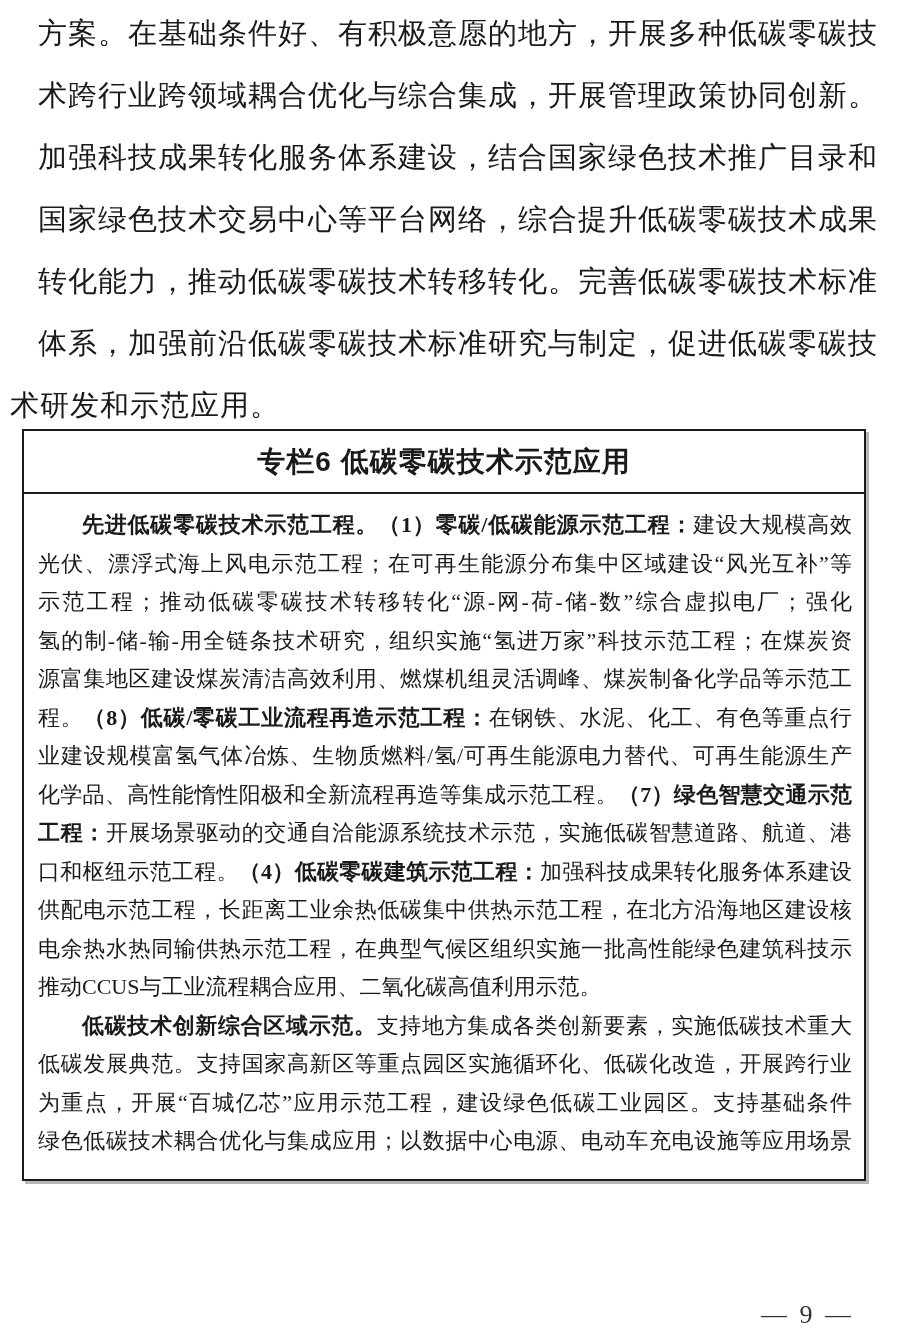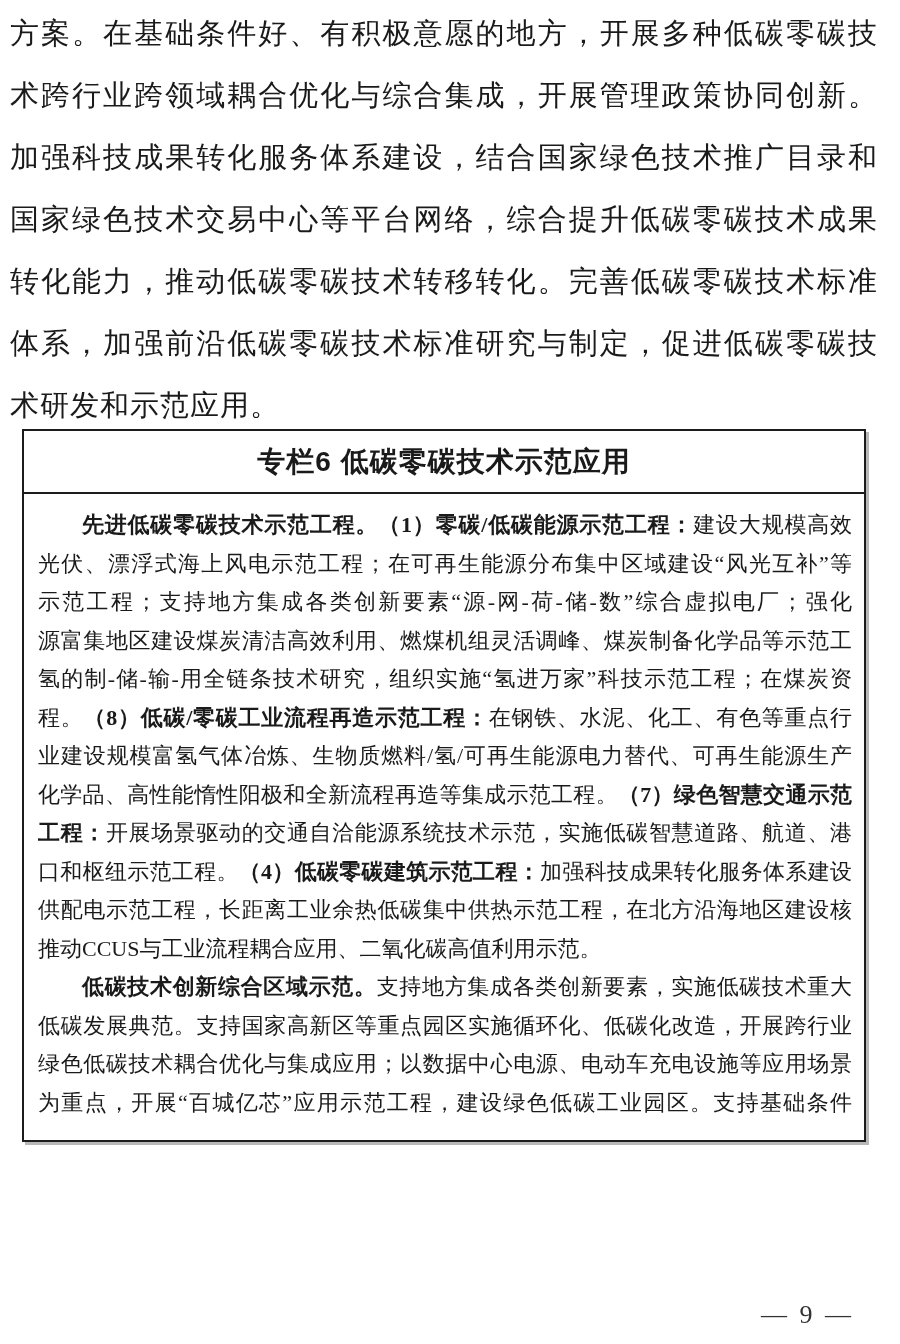--- a/index.html
+++ b/index.html
@@ -29,20 +29,21 @@
   .intro-line {
     height: 62px;
     line-height: 62px;
     letter-spacing: 1px;
     white-space: nowrap;
   }
   .intro-line.just {
     white-space: normal;
     text-align: justify;
     text-align-last: justify;
+    margin-left: 28px;
   }
   
   .panel {
     position: absolute;
     left: 22px;
     top: 429px;
     width: 844px;
     box-sizing: border-box;
     border: 2px solid var(--border-color);
     background: var(--bg-color);
@@ -99,32 +100,33 @@
       <div class="intro-line">术研发和示范应用。</div>
     </div>
 
   <div class="panel">
     <div class="panel-header">
       <span class="panel-title">专栏6 低碳零碳技术示范应用</span>
     </div>
     <div class="panel-body" id="panel-body">
         <div class="panel-line just indent"><span class="seg bold">先进低碳零碳技术示范工程。</span><span class="seg bold">（1）零碳/低碳能源示范工程：</span><span class="seg">建设大规模高效</span></div>
         <div class="panel-line just"><span class="seg">光伏、漂浮式海上风电示范工程；在可再生能源分布集中区域建设“风光互补”等</span></div>
-        <div class="panel-line just"><span class="seg">示范工程；支持地方集成各类创新要素“源-网-荷-储-数”综合虚拟电厂；强化</span></div>
+        <div class="panel-line just"><span class="seg">示范工程；推动低碳零碳技术转移转化“源-网-荷-储-数”综合虚拟电厂；强化</span></div>
+        <div class="panel-line just"><span class="seg">氢的制-储-输-用全链条技术研究，组织实施“氢进万家”科技示范工程；在煤炭资</span></div>
         <div class="panel-line just"><span class="seg">源富集地区建设煤炭清洁高效利用、燃煤机组灵活调峰、煤炭制备化学品等示范工</span></div>
-        <div class="panel-line just"><span class="seg">氢的制-储-输-用全链条技术研究，组织实施“氢进万家”科技示范工程；在煤炭资</span></div>
         <div class="panel-line just"><span class="seg">程。</span><span class="seg bold">（8）低碳/零碳工业流程再造示范工程：</span><span class="seg">在钢铁、水泥、化工、有色等重点行</span></div>
         <div class="panel-line just"><span class="seg">业建设规模富氢气体冶炼、生物质燃料/氢/可再生能源电力替代、可再生能源生产</span></div>
         <div class="panel-line just"><span class="seg">化学品、高性能惰性阳极和全新流程再造等集成示范工程。</span><span class="seg bold">（7）绿色智慧交通示范</span></div>
         <div class="panel-line just"><span class="seg bold">工程：</span><span class="seg">开展场景驱动的交通自洽能源系统技术示范，实施低碳智慧道路、航道、港</span></div>
         <div class="panel-line just"><span class="seg">口和枢纽示范工程。</span><span class="seg bold">（4）低碳零碳建筑示范工程：</span><span class="seg">加强科技成果转化服务体系建设</span></div>
         <div class="panel-line just"><span class="seg">供配电示范工程，长距离工业余热低碳集中供热示范工程，在北方沿海地区建设核</span></div>
+        <div class="panel-line just"><span class="seg">电余热水热同输供热示范工程，在典型气候区组织实施一批高性能绿色建筑科技示</span></div>
         <div class="panel-line"><span class="seg">推动CCUS与工业流程耦合应用、二氧化碳高值利用示范。</span></div>
         <div class="panel-line just indent"><span class="seg bold">低碳技术创新综合区域示范。</span><span class="seg">支持地方集成各类创新要素，实施低碳技术重大</span></div>
         <div class="panel-line just"><span class="seg">低碳发展典范。支持国家高新区等重点园区实施循环化、低碳化改造，开展跨行业</span></div>
+        <div class="panel-line just"><span class="seg">为重点，开展“百城亿芯”应用示范工程，建设绿色低碳工业园区。支持基础条件</span></div>
         <div class="panel-line just"><span class="seg">绿色低碳技术耦合优化与集成应用；以数据中心电源、电动车充电设施等应用场景</span></div>
-        <div class="panel-line just"><span class="seg">为重点，开展“百城亿芯”应用示范工程，建设绿色低碳工业园区。支持基础条件</span></div>
       </div>
   </div>
 
   <div class="page-number">— 9 —</div>
 
 </div>
 
 </body></html>

